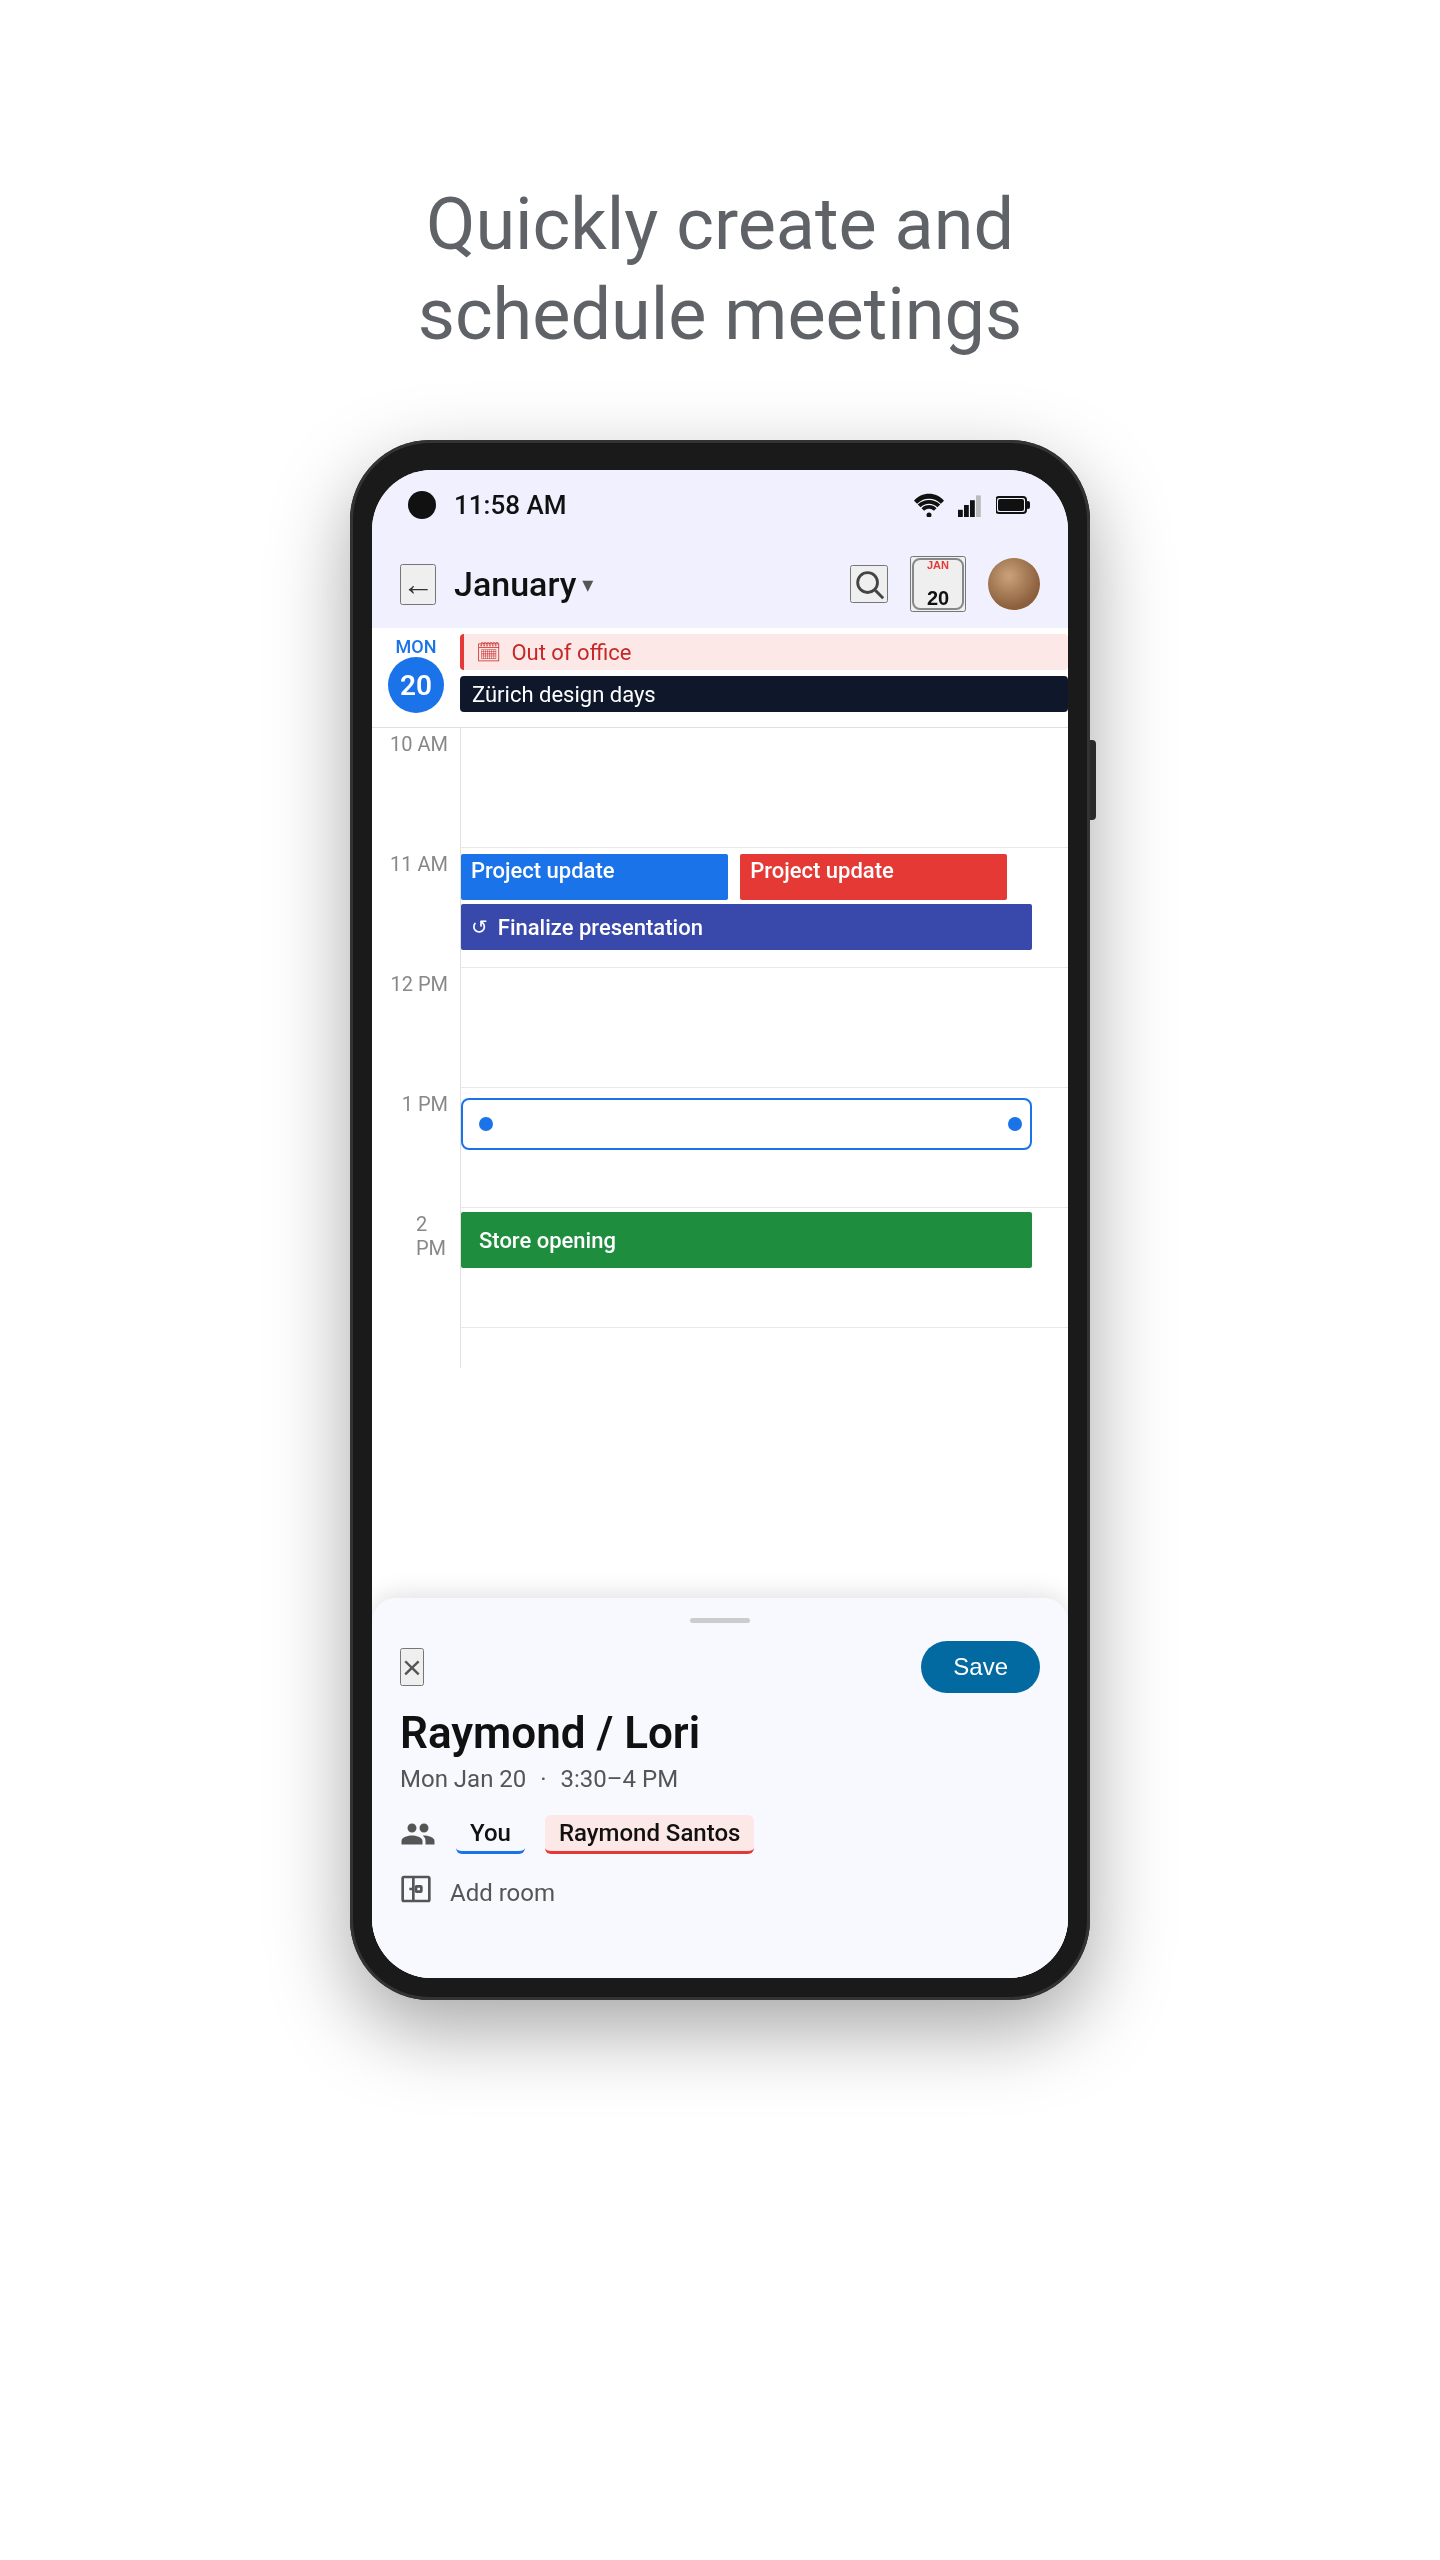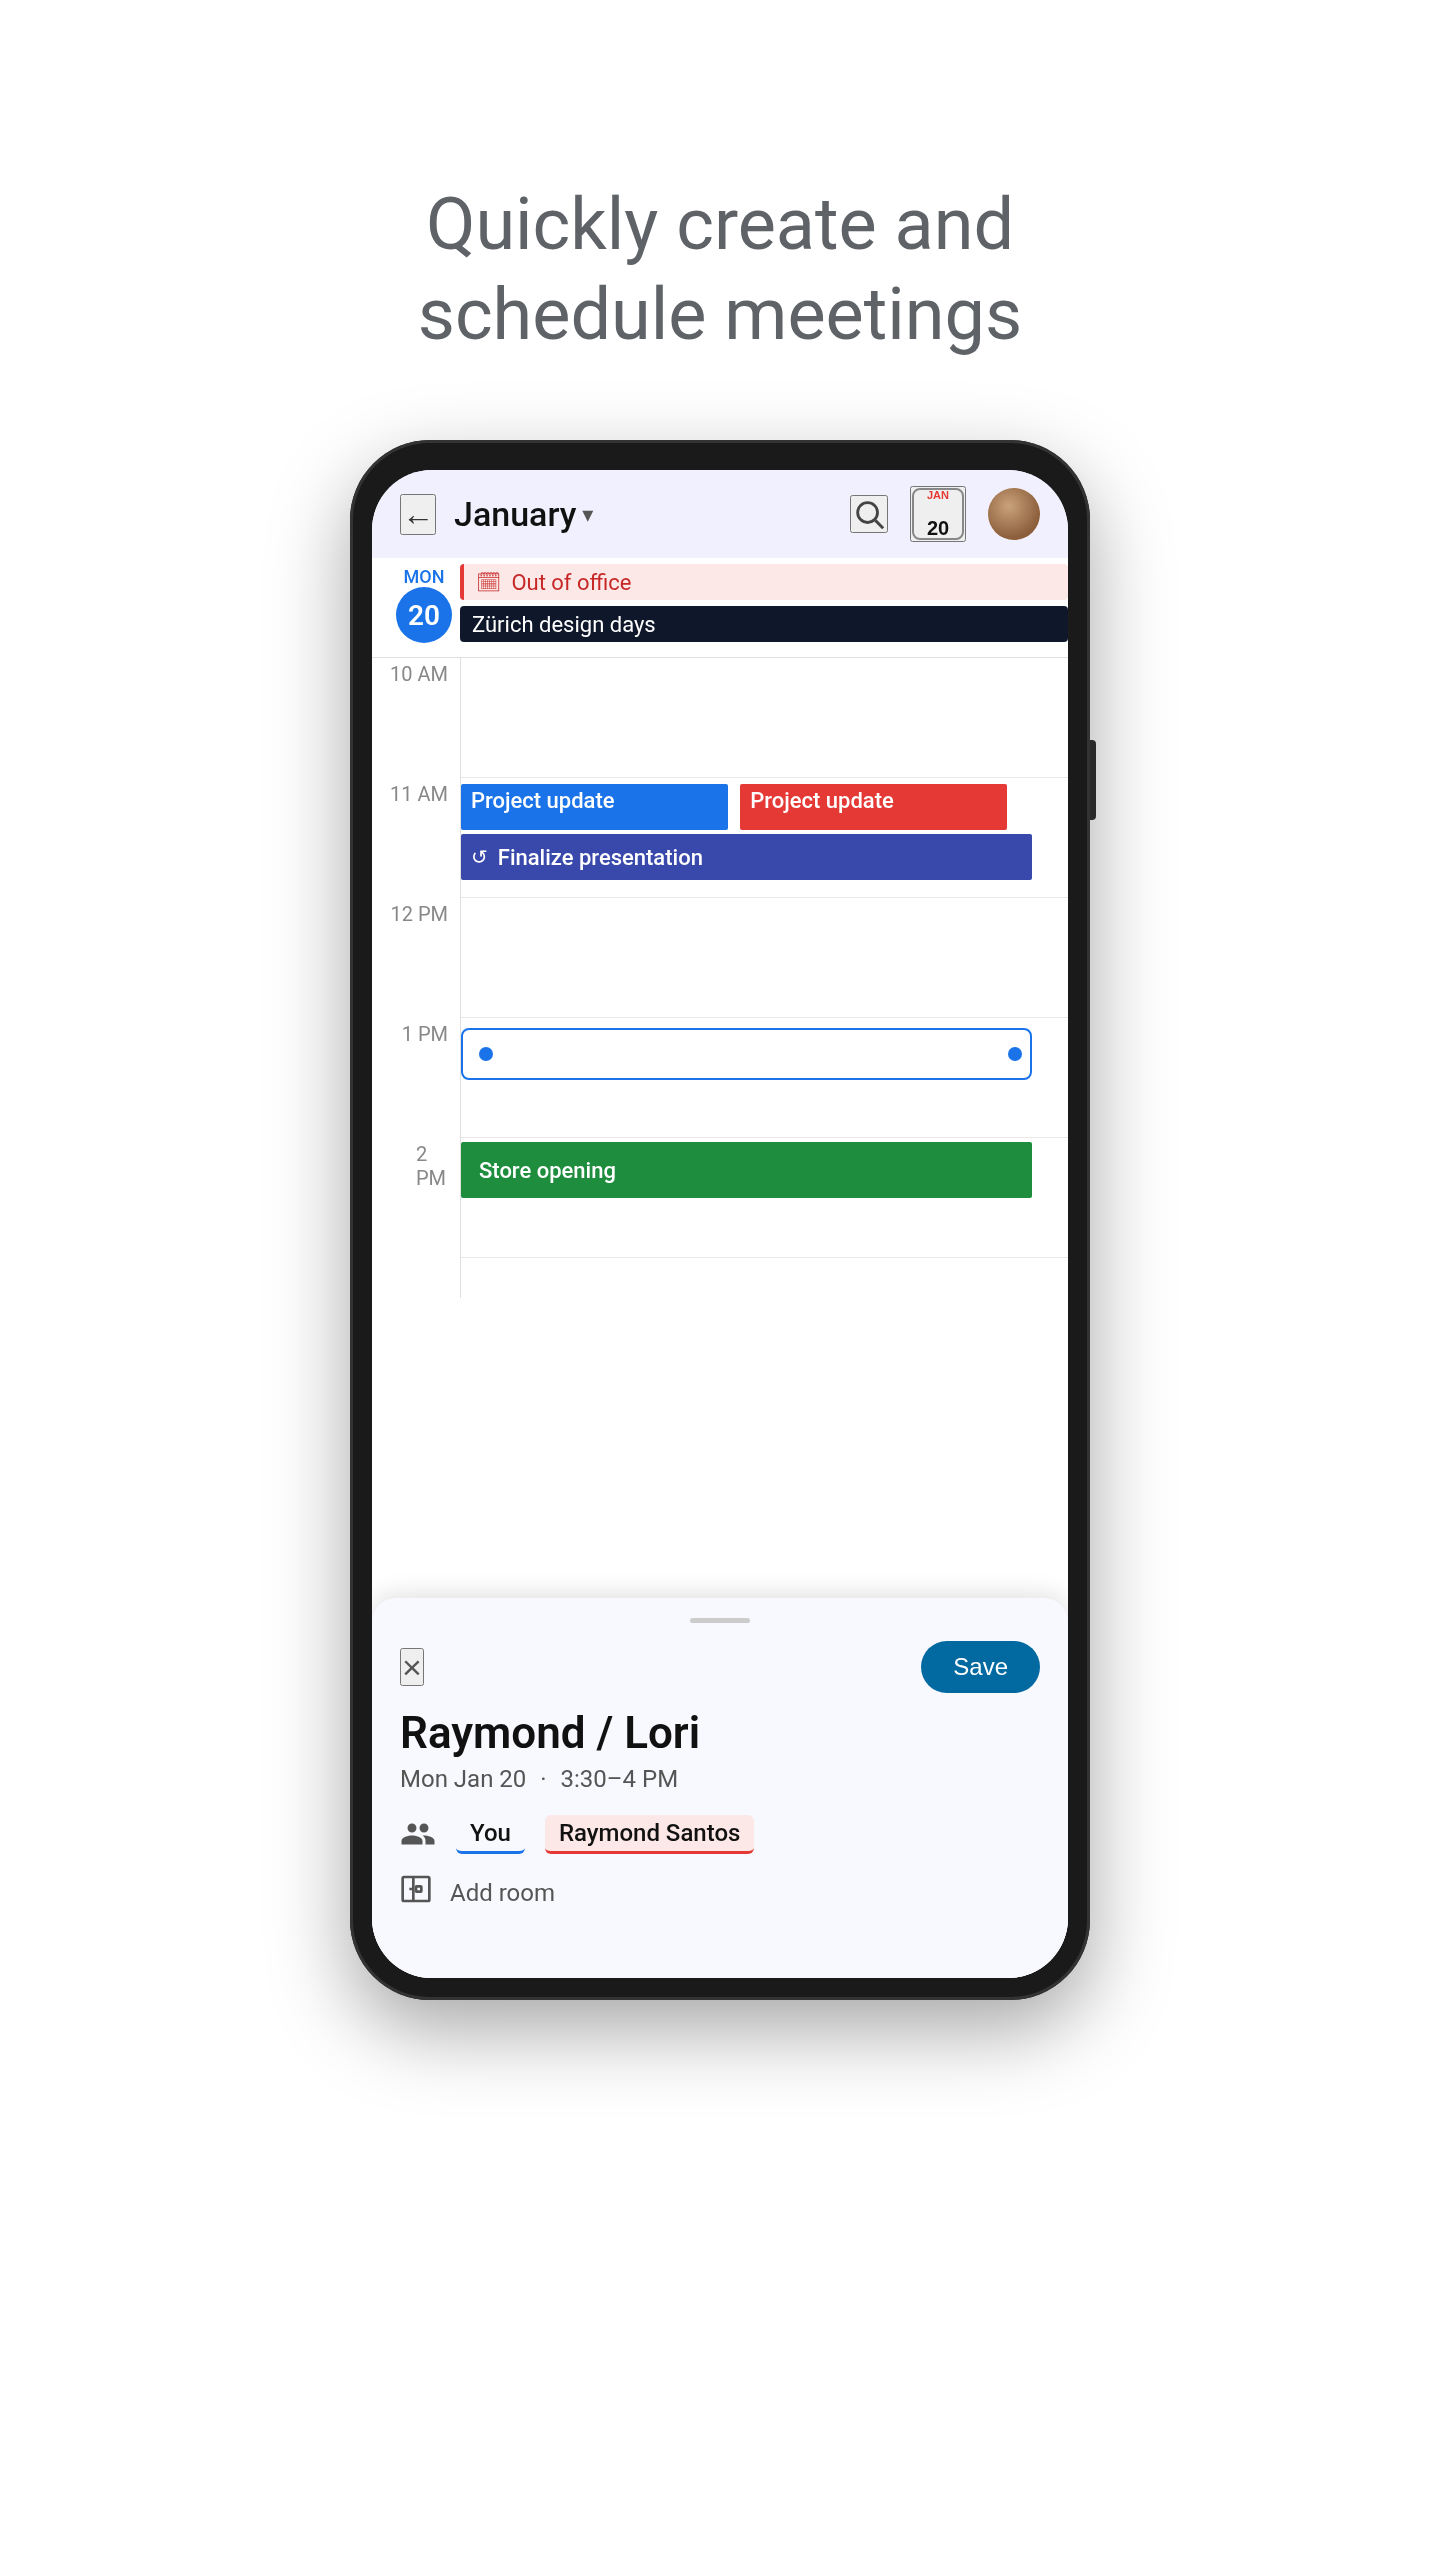--- a/index.html
+++ b/index.html
@@ -469,20 +469,46 @@
 
 <div class="phone-wrapper" data-name="phone-frame">
   <div class="phone-body" data-name="phone-body">
 
     <div style="position:absolute; right:-6px; top:300px; width:6px; height:80px; background:#2a2a2a; border-radius:0 4px 4px 0;"></div>
   </div>
 
   <div class="phone-screen" data-name="phone-screen">
     <div class="screen-content">
 
+      <div class="status-bar" data-name="status-bar">
+        <div class="camera-dot" data-name="camera"></div>
+        <span class="status-time" data-name="status-time">11:58 AM</span>
+        <div class="status-icons" data-name="status-icons">
+
+          <svg data-name="wifi-icon" width="30" height="24" viewBox="0 0 24 18" fill="#111">
+            <path d="M12 4C8.2 4 4.9 5.5 2.5 8L0 5.5C3.1 2.1 7.3 0 12 0s8.9 2.1 12 5.5L21.5 8C19.1 5.5 15.8 4 12 4z"></path>
+            <path d="M12 8c-2.6 0-5 1.1-6.7 2.8L3 8.5C5.4 6.3 8.6 5 12 5s6.6 1.3 9 3.5L18.7 10.8C17 9.1 14.6 8 12 8z"></path>
+            <path d="M12 12c-1.5 0-2.9.6-3.9 1.6L6 11.5C7.6 9.9 9.7 9 12 9s4.4.9 6 2.5l-2.1 2.1C14.9 12.6 13.5 12 12 12z"></path>
+            <circle cx="12" cy="17" r="2"></circle>
+          </svg>
+
+          <svg data-name="signal-icon" width="28" height="24" viewBox="0 0 20 20" fill="#111">
+            <rect x="0" y="14" width="4" height="6"></rect>
+            <rect x="5" y="10" width="4" height="10"></rect>
+            <rect x="10" y="6" width="4" height="14"></rect>
+            <rect x="15" y="2" width="4" height="18" fill="#bbb"></rect>
+          </svg>
+
+          <svg data-name="battery-icon" width="36" height="22" viewBox="0 0 36 20" fill="#111">
+            <rect x="0" y="2" width="30" height="16" rx="3" ry="3" fill="none" stroke="#111" stroke-width="2"></rect>
+            <rect x="30" y="6" width="4" height="8" rx="2"></rect>
+            <rect x="2" y="4" width="26" height="12" rx="2" fill="#111"></rect>
+          </svg>
+        </div>
+      </div>
 
       <div class="app-header" data-name="app-header">
         <button class="back-btn" data-name="back-button">←</button>
         <div class="month-title" data-name="month-selector">
           <span data-name="month-label">January</span>
           <span class="month-dropdown-arrow" data-name="dropdown-arrow-icon">▾</span>
         </div>
         <div class="header-actions" data-name="header-actions">
           <button class="search-btn" data-name="search-button">
             <svg data-name="search-icon" width="34" height="34" viewBox="0 0 24 24" fill="none" stroke="#444" stroke-width="2">
@@ -497,21 +523,21 @@
             </div>
           </button>
           <div class="avatar" data-name="avatar">
             <div class="avatar-img" data-name="avatar-image" style="background: radial-gradient(circle at 40% 35%, #c9a27a 0%, #8b5e3c 70%); width:100%; height:100%;"></div>
           </div>
         </div>
       </div>
 
       <div class="calendar-area" data-name="calendar-area">
 
-        <div style="position:absolute; top:0; left:8px; width:88px; z-index:5; display:flex; flex-direction:column; align-items:center; padding-top:8px;" data-name="date-label">
+        <div style="position:absolute; top:0; left:0; width:88px; z-index:5; display:flex; flex-direction:column; align-items:center; padding-top:8px;" data-name="date-label">
           <span class="date-day-label" data-name="day-of-week">Mon</span>
           <div class="date-num-circle" data-name="date-number">
             <span>20</span>
           </div>
         </div>
 
         <div class="allday-events" data-name="allday-section">
           <div class="event-out-of-office" data-name="out-of-office-event">
             <span style="font-size:20px;">🗓</span>
             <span>Out of office</span>

